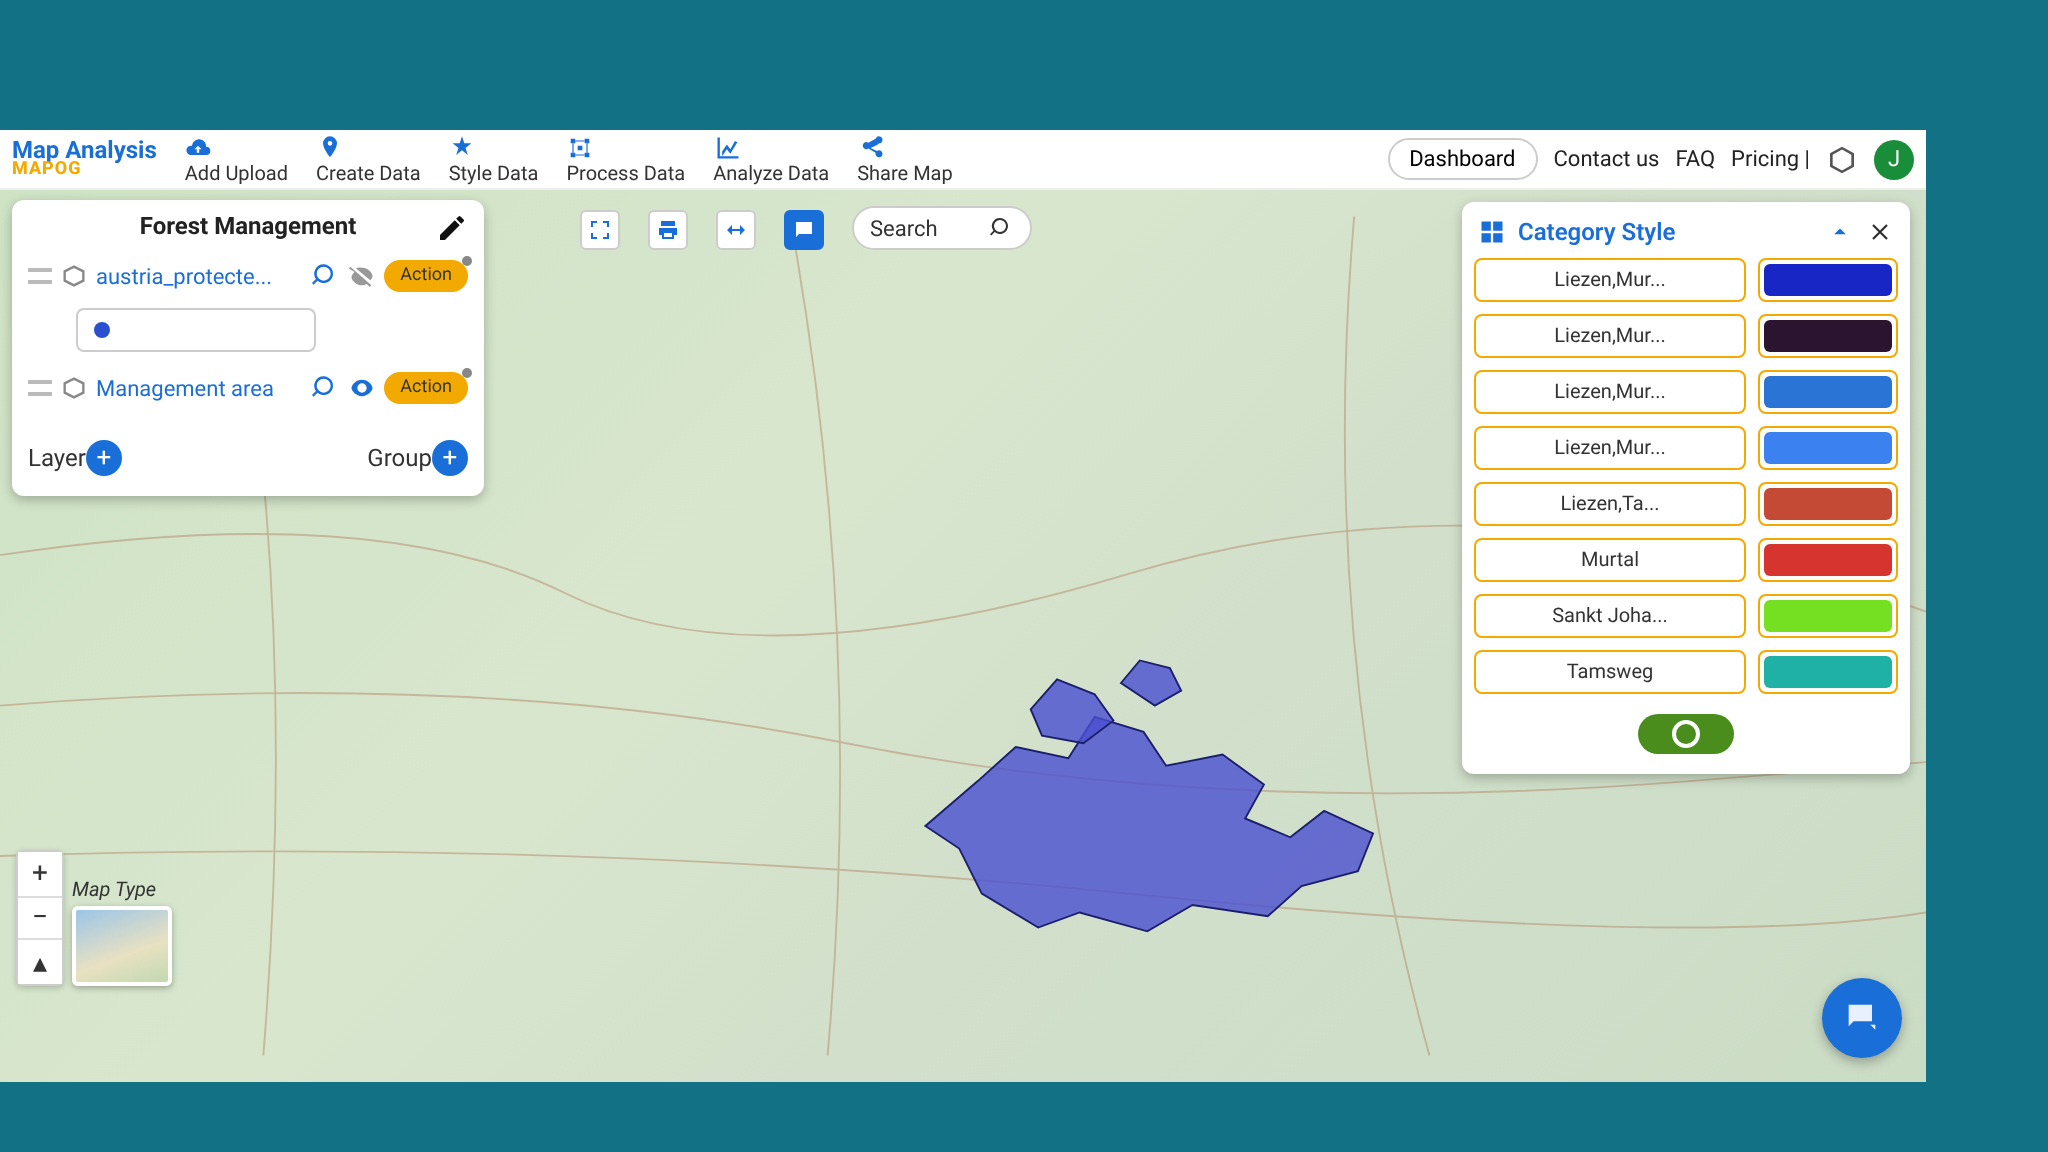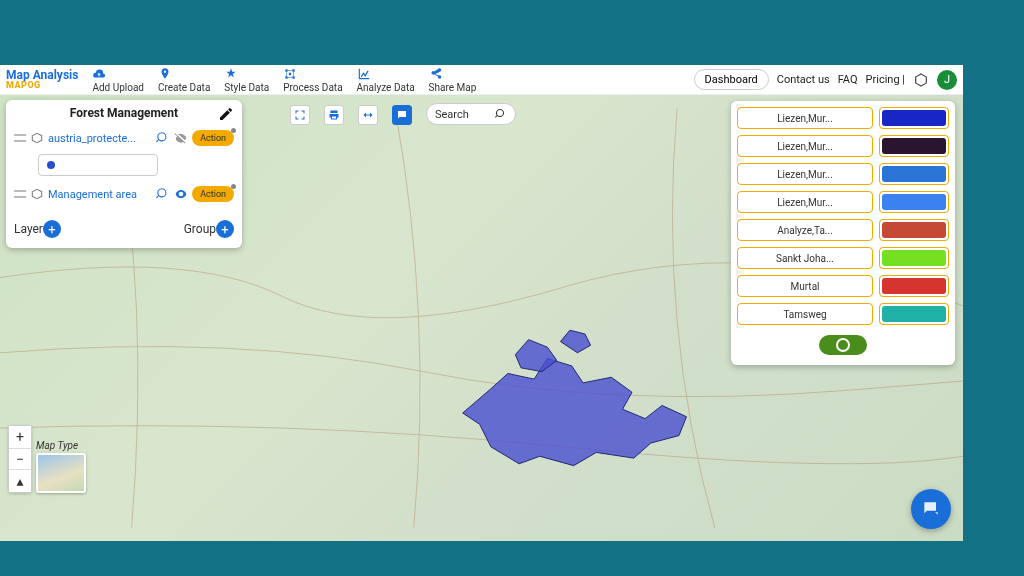--- a/index.html
+++ b/index.html
@@ -241,20 +241,32 @@
       <button>+</button>
       <button>−</button>
       <button>▴</button>
     </div>
     <div class="maptype">
       <div class="maptype-lbl">Map Type</div>
       <div class="maptype-thumb"></div>
     </div>
 
     <div class="right-panel">
+      <div class="rp-head">
+        <svg class="rp-ic" viewBox="0 0 24 24">
+            <path fill="currentColor" d="M3 3h8v8H3V3zm10 0h8v8h-8V3zM3 13h8v8H3v-8zm10 0h8v8h-8v-8z"></path>
+          </svg>
+        <span class="rp-title">Category Style</span>
+        <svg class="rp-ic" viewBox="0 0 24 24">
+            <path fill="currentColor" d="M7 14l5-5 5 5H7z"></path>
+          </svg>
+        <svg class="rp-ic rp-close" viewBox="0 0 24 24">
+            <path fill="currentColor" d="M18 6L6 18M6 6l12 12" stroke="currentColor" stroke-width="2"></path>
+          </svg>
+      </div>
       <div class="cat-list" id="cat-list">
           <div class="cat-row">
             <div class="cat-name">Liezen,Mur...</div>
             <div class="cat-color">
               <div class="cat-color-inner" style="background:#1726c4"></div>
             </div>
           </div>
           <div class="cat-row">
             <div class="cat-name">Liezen,Mur...</div>
             <div class="cat-color">
@@ -267,35 +279,35 @@
               <div class="cat-color-inner" style="background:#2a74d6"></div>
             </div>
           </div>
           <div class="cat-row">
             <div class="cat-name">Liezen,Mur...</div>
             <div class="cat-color">
               <div class="cat-color-inner" style="background:#3b82f0"></div>
             </div>
           </div>
           <div class="cat-row">
-            <div class="cat-name">Analyze,Ta...</div>
+            <div class="cat-name">Liezen,Ta...</div>
             <div class="cat-color">
               <div class="cat-color-inner" style="background:#c44a36"></div>
             </div>
           </div>
           <div class="cat-row">
+            <div class="cat-name">Murtal</div>
+            <div class="cat-color">
+              <div class="cat-color-inner" style="background:#d6352f"></div>
+            </div>
+          </div>
+          <div class="cat-row">
             <div class="cat-name">Sankt Joha...</div>
             <div class="cat-color">
               <div class="cat-color-inner" style="background:#74e021"></div>
-            </div>
-          </div>
-          <div class="cat-row">
-            <div class="cat-name">Murtal</div>
-            <div class="cat-color">
-              <div class="cat-color-inner" style="background:#d6352f"></div>
             </div>
           </div>
           <div class="cat-row">
             <div class="cat-name">Tamsweg</div>
             <div class="cat-color">
               <div class="cat-color-inner" style="background:#1fb1a6"></div>
             </div>
           </div>
         </div>
       <button class="rp-ok"></button>

